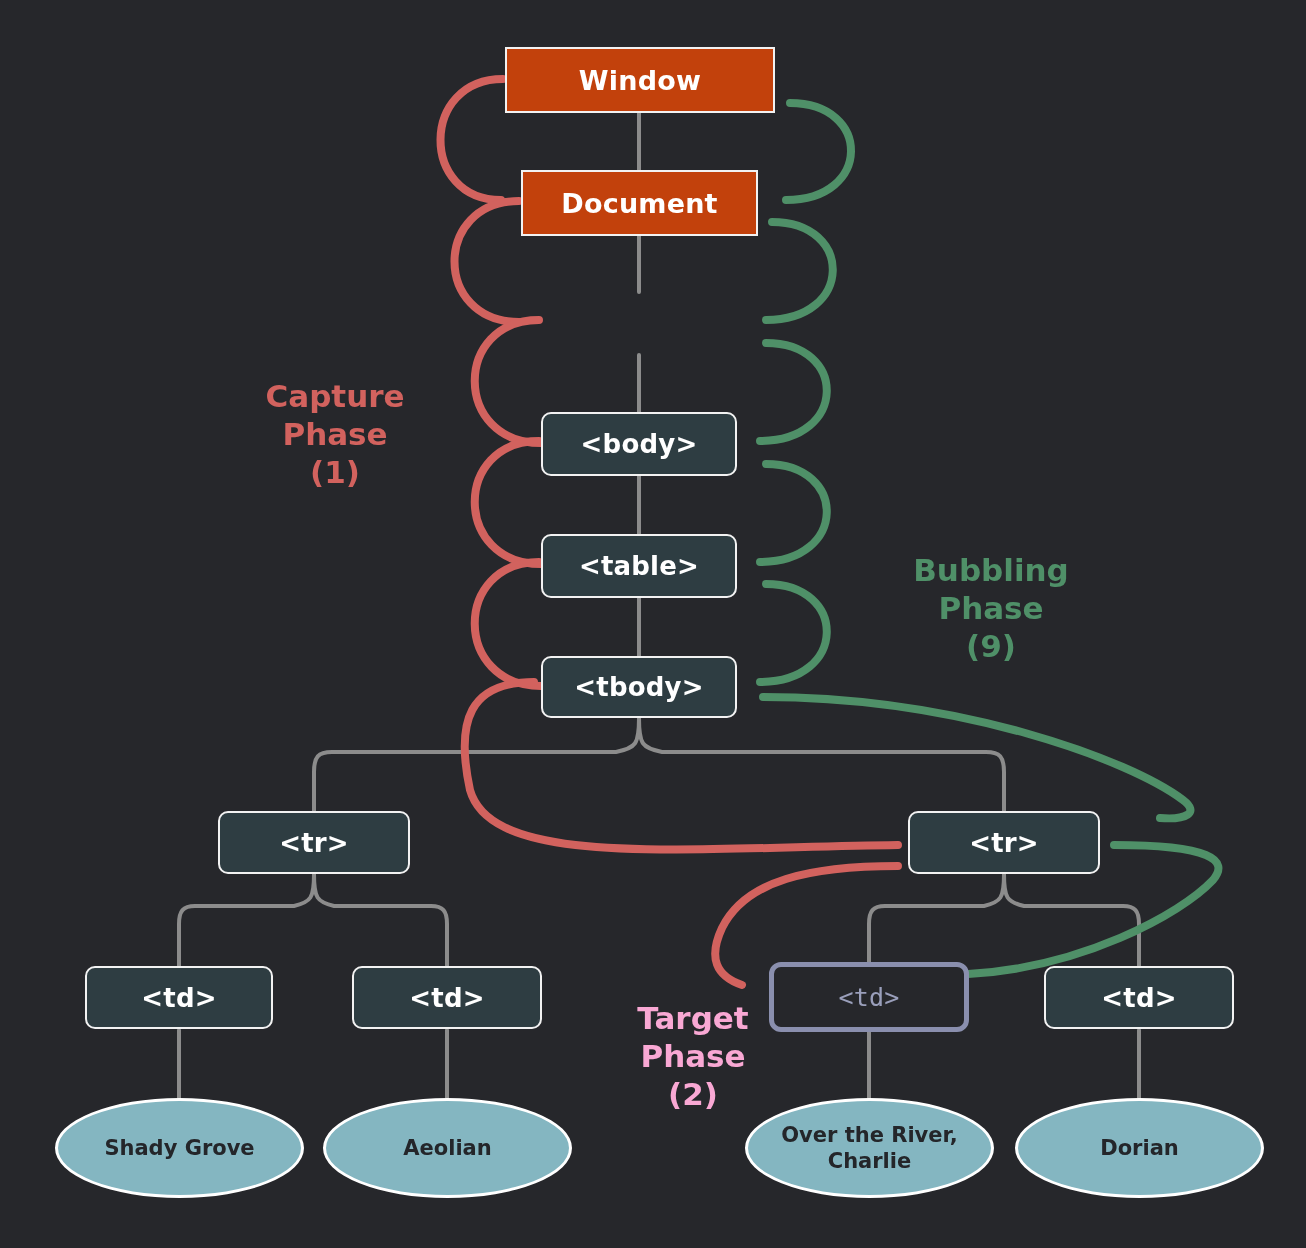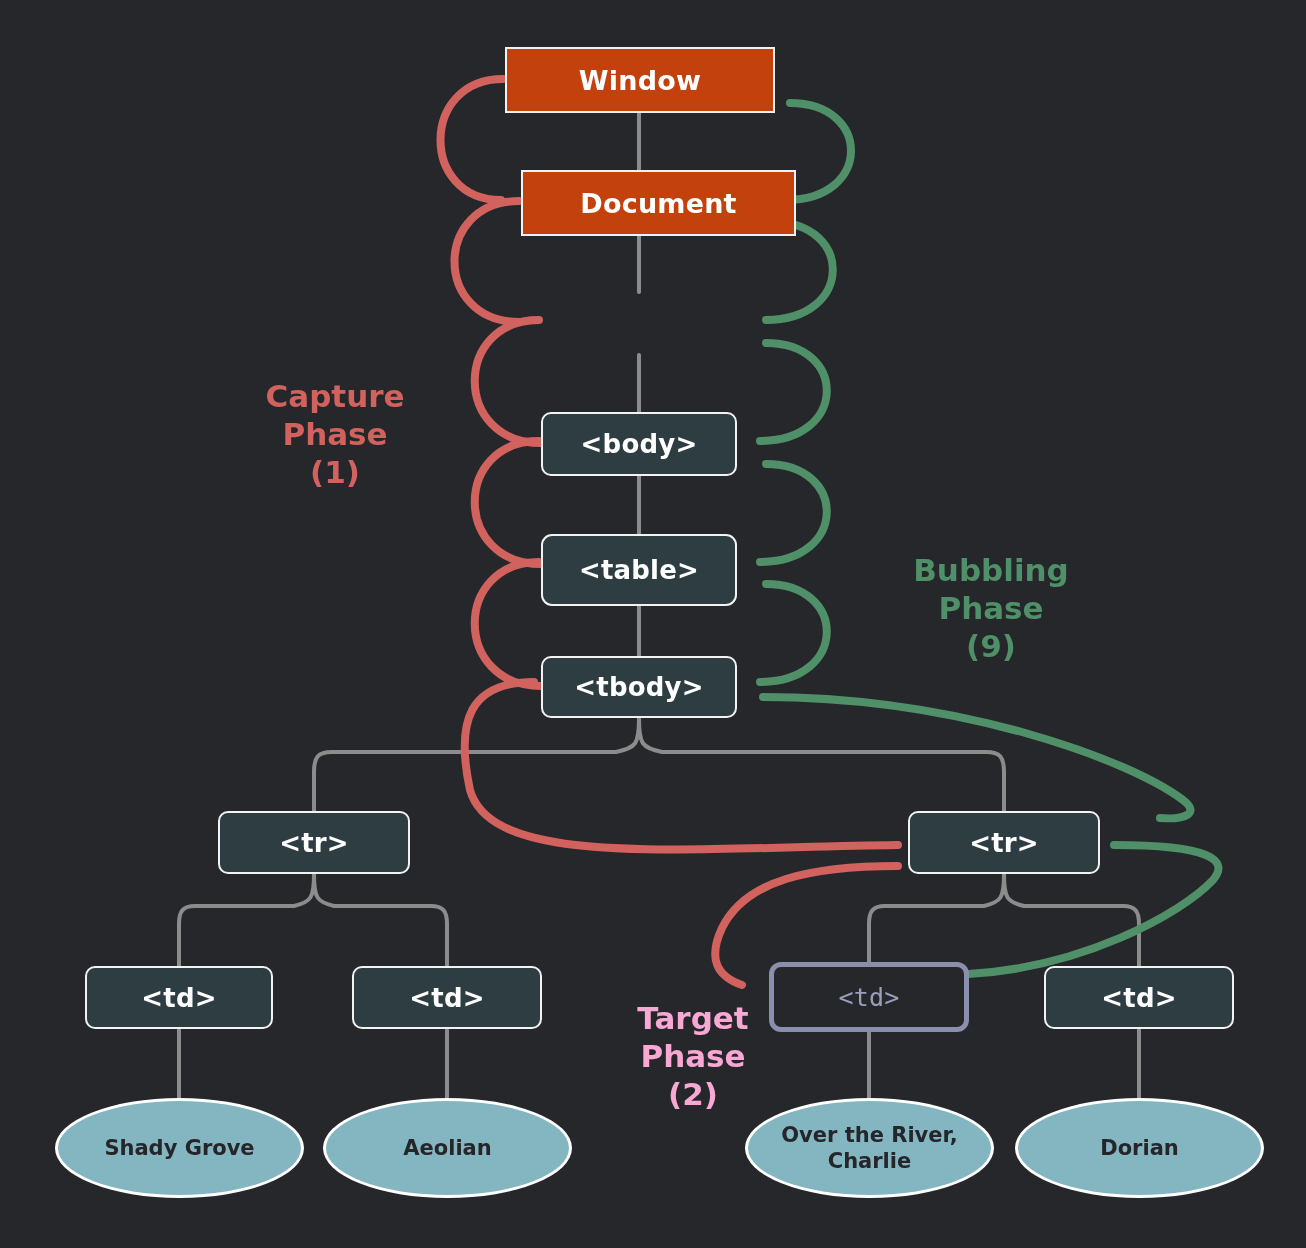--- a/index.html
+++ b/index.html
@@ -134,30 +134,30 @@
       <path d="M760,682 C848,682 848,584 766,584"></path>
       <path d="M763,697 C960,697 1130,760 1183,800 C1200,813 1186,820 1160,818"></path>
       <path d="M968,974 C1080,968 1180,915 1213,880 C1230,860 1210,845 1114,845"></path>
     </g>
   </svg>
 
   <div class="node host" style="left:505px; top:47px; width:270px; height:66px;">
     <span>Window</span>
   </div>
 
-  <div class="node host" style="left:521px; top:170px; width:275px; height:66px;">
+  <div class="node host" style="left:521px; top:170px; width:237px; height:66px;">
     <span>Document</span>
   </div>
 
 
   <div class="node elem" style="left:541px; top:412px; width:196px; height:64px;">
     <span>&lt;body&gt;</span>
   </div>
 
-  <div class="node elem" style="left:541px; top:534px; width:196px; height:72px;border-radius:11px;">
+  <div class="node elem" style="left:541px; top:534px; width:196px; height:64px;">
     <span>&lt;table&gt;</span>
   </div>
 
   <div class="node elem" style="left:541px; top:656px; width:196px; height:62px;">
     <span>&lt;tbody&gt;</span>
   </div>
 
   <div class="node elem" style="left:218px; top:811px; width:192px; height:63px;">
     <span>&lt;tr&gt;</span>
   </div>

